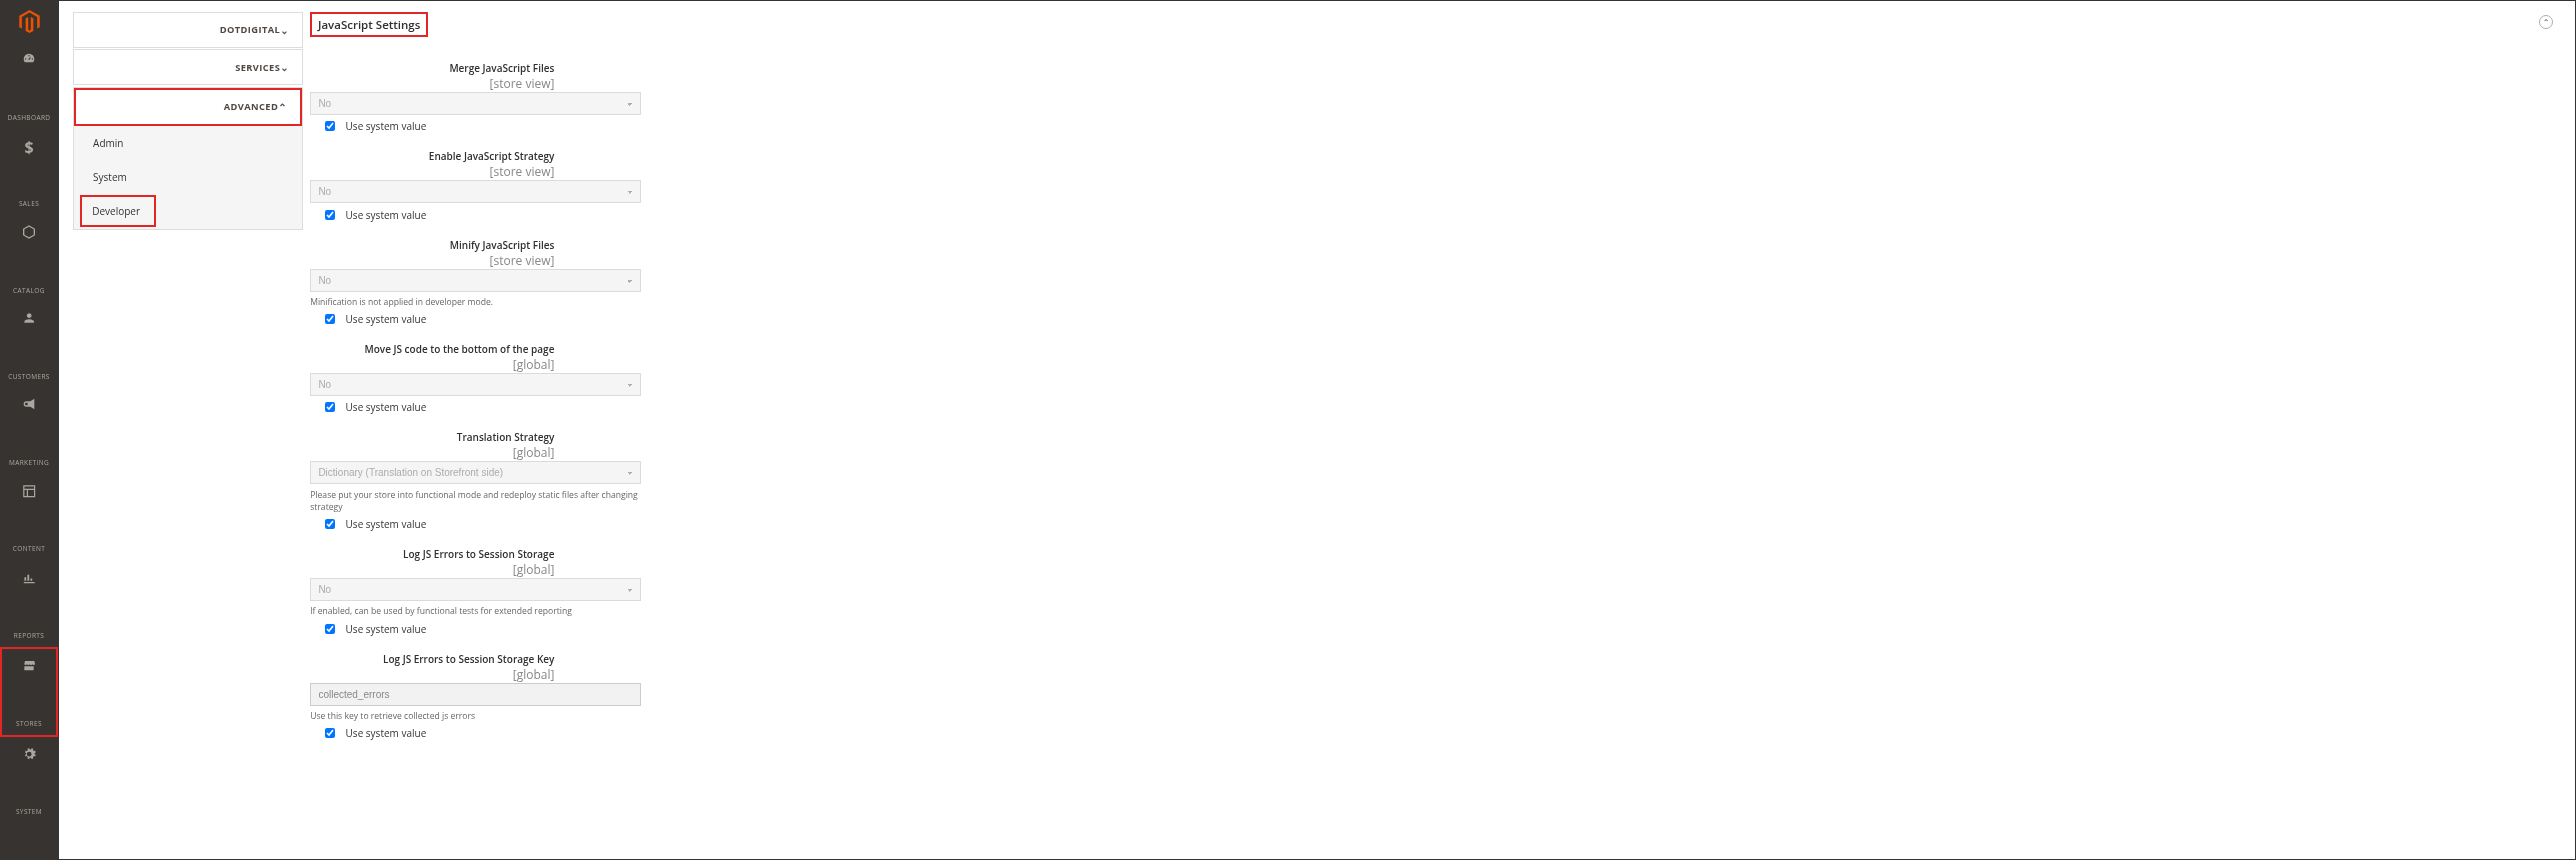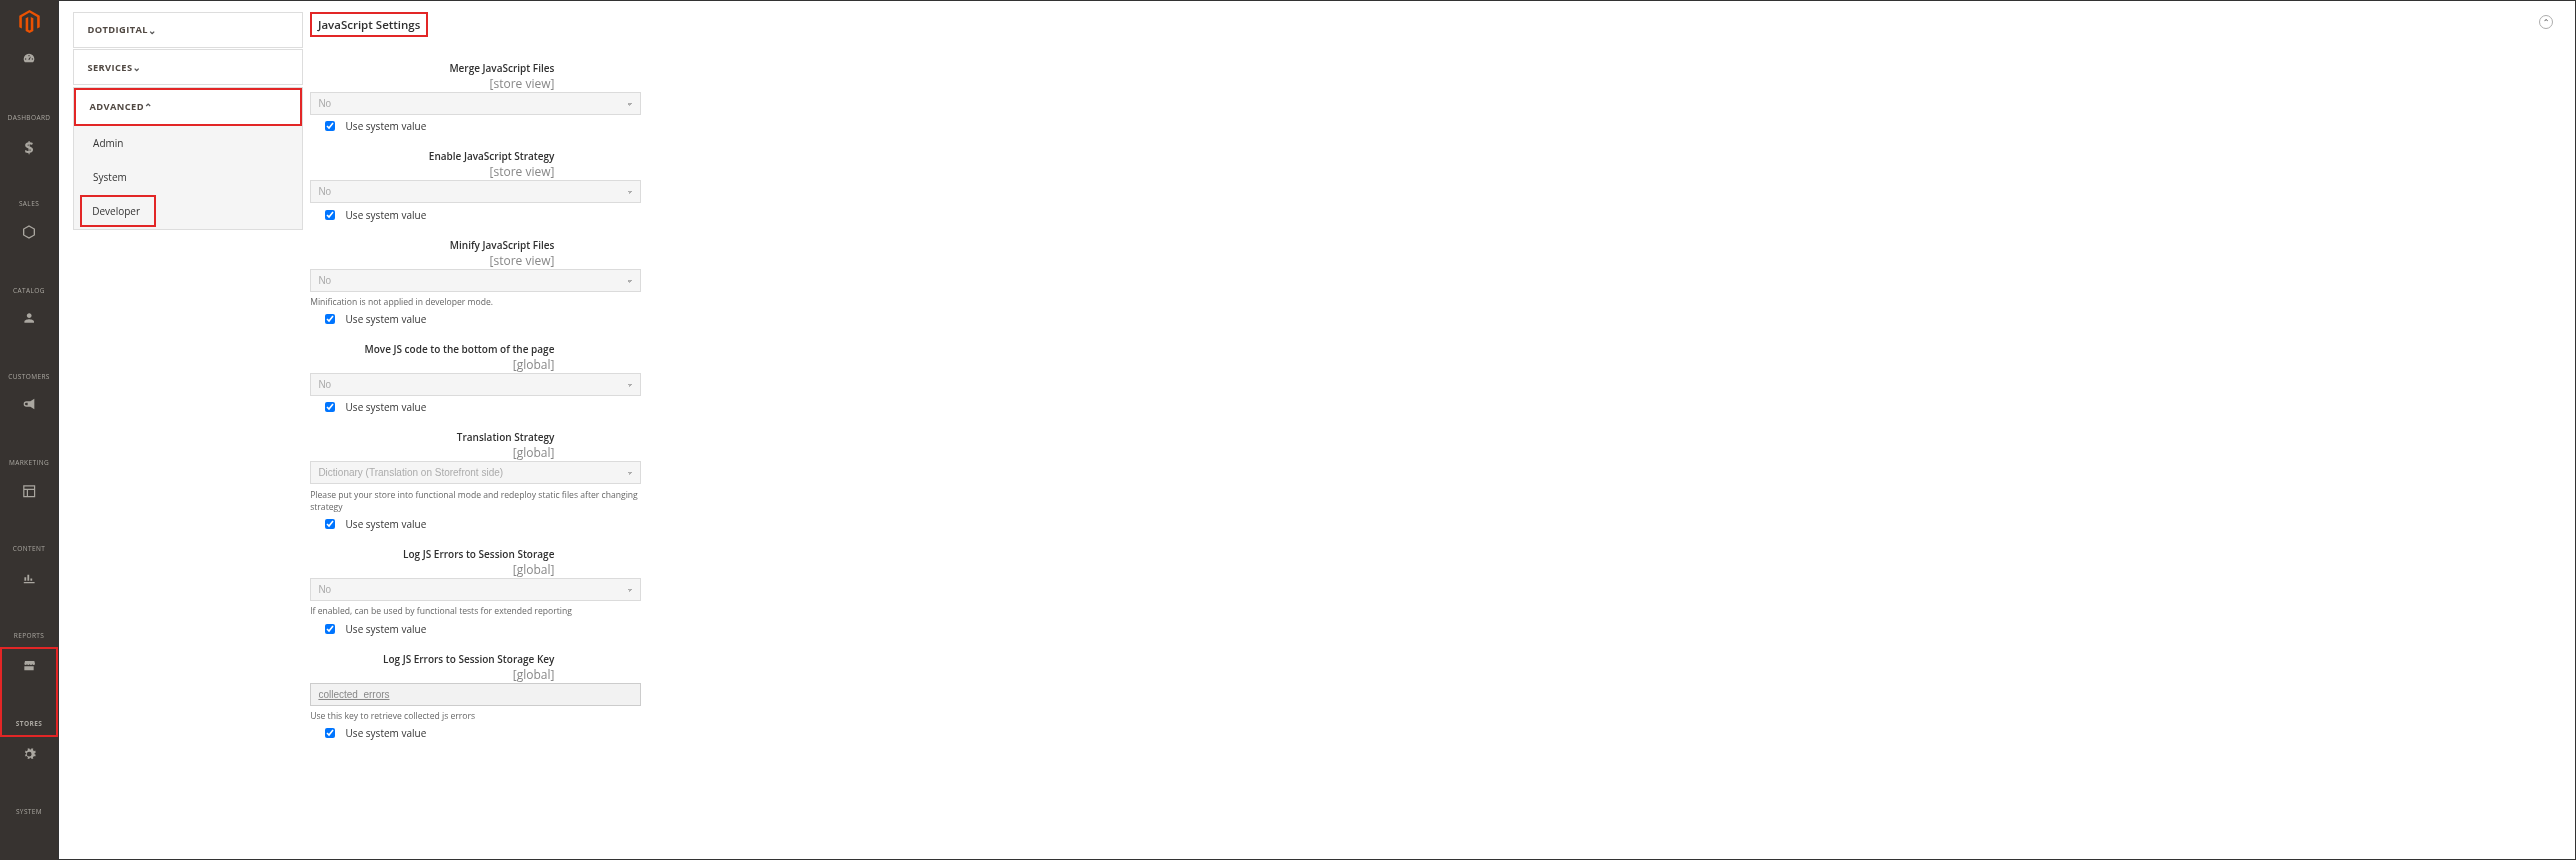--- a/index.html
+++ b/index.html
@@ -5,55 +5,55 @@
 * { box-sizing: border-box; margin: 0; padding: 0; }
 body { font-family: 'Open Sans', Arial, sans-serif; font-size: 9.3px; color: #333; background: #f5f5f5; }
 
 .app { display: flex; min-height: 100vh; }
 
 
 .sidebar { width: 58px; background: #373330; flex-shrink: 0; }
 .sidebar-logo { height: 43px; display: flex; align-items: center; justify-content: center; background: #373330; }
 .sidebar-logo svg { width: 23px; height: 23px; }
 .sidebar-item { display: flex; flex-direction: column; align-items: center; padding: 7.2px 0; color: #aaa7a0; text-decoration: none; cursor: pointer; gap: 38px; }
-.sidebar-item.highlight { border: 2.2px solid #e22626; font-weight: bold; }
+.sidebar-item.highlight { border: 2.2px solid #e22626; }
 .sidebar-icon { font-size: 16px; margin-bottom: 2.9px; }
 .sidebar-label { font-size: 6.5px; letter-spacing: 0.4px; }
 
 
 .main { flex: 1; display: flex; flex-direction: column; border: 0.7px solid #333; }
 .header { display: flex; align-items: center; justify-content: space-between; padding: 10.8px 18px; background: #f8f8f8; border-bottom: 0.7px solid #ddd; }
 .page-title { font-size: 17px; font-weight: 400; color: #41362f; }
 .save-btn { background: #eb5202; color: #fff; border: none; padding: 7.2px 14.4px; font-size: 10.8px; font-weight: 600; cursor: pointer; }
 
 .content { display: flex; flex: 1; background: #fff; padding: 0; }
 
 
 .config-tree { width: 244px; padding: 10.8px 0 0 14.4px; flex-shrink: 0; }
 .tree-group { background: #fff; border: 0.7px solid #ddd; margin-bottom: 1.4px; }
-.tree-header { display: flex; justify-content: flex-start; align-items: center; padding: 10px 13px; font-size: 9.3px; font-weight: 700; color: #514943; cursor: pointer; letter-spacing: 0.4px; }
+.tree-header { display: flex; justify-content: flex-end; align-items: center; padding: 10px 13px; font-size: 9.3px; font-weight: 700; color: #514943; cursor: pointer; letter-spacing: 0.4px; }
 .tree-header.highlight { border: 2.2px solid #e22626; }
 .chev { font-size: 10px; color: #555; }
 .tree-items { background: #f5f5f5; }
 .tree-item { padding: 10px 14.4px 10px 18.7px; color: #333; cursor: pointer; font-size: 10px; }
 .tree-item.highlight { display: inline-block; border: 2.2px solid #e22626; margin: 1.4px 0 1.4px 5.8px; padding: 7.2px 14.4px 7.2px 10px; }
 
 
 .settings { flex: 1; padding: 10.8px 21.6px 18px 7.2px; }
 .section-title { display: inline-block; font-size: 11.5px; font-weight: 600; color: #303030; padding: 2.9px 5.8px; border: 2.2px solid #e22626; }
 .collapse-icon { float: right; width: 14.4px; height: 14.4px; border: 0.7px solid #adadad; border-radius: 50%; display: flex; align-items: center; justify-content: center; font-size: 8px; cursor: pointer; margin-top: 2.9px; }
 
 .field-row { display: flex; align-items: flex-start; margin-top: 16px; flex-direction: column; }
 .field-row.first { margin-top: 24.4px; }
 .field-label-col { width: 255px; text-align: right; padding-right: 10.8px; flex-shrink: 0; }
 .field-label { font-size: 10px; color: #303030; font-weight: 600; }
 .field-scope { font-size: 12px; color: #888; display: block; }
 .field-input-col { width: 331px; flex-shrink: 0; }
 .select { width: 100%; height: 23px; border: 0.7px solid #ccc; background: #f2f2f2; padding: 0 20px 0 7.2px; font-size: 10px; color: #888; position: relative; appearance: none; -webkit-appearance: none; background-image: linear-gradient(45deg, transparent 50%, #888 50%), linear-gradient(135deg, #888 50%, transparent 50%); background-position: calc(100% - 10px) 10px, calc(100% - 7.2px) 10px; background-size: 2.9px 2.9px, 2.9px 2.9px; background-repeat: no-repeat; }
-.text-input { width: 100%; height: 23px; border: 0.7px solid #ccc; background: #f2f2f2; padding: 0 7.2px; font-size: 10px; color: #888; text-decoration: underline; }
+.text-input { width: 100%; height: 23px; border: 0.7px solid #ccc; background: #f2f2f2; padding: 0 7.2px; font-size: 10px; color: #888; }
 .field-note { font-size: 8.6px; color: #666; margin-top: 4.3px; }
 .field-check-col { padding-left: 14.4px; display: flex; align-items: center; gap: 11px; padding-top: 4.3px; }
 .checkbox { width: 10px; height: 10px; }
 .check-label { font-size: 10px; color: #333; }
 </style>
 </head>
 <body>
 
 <div class="app">
   <div class="sidebar">

